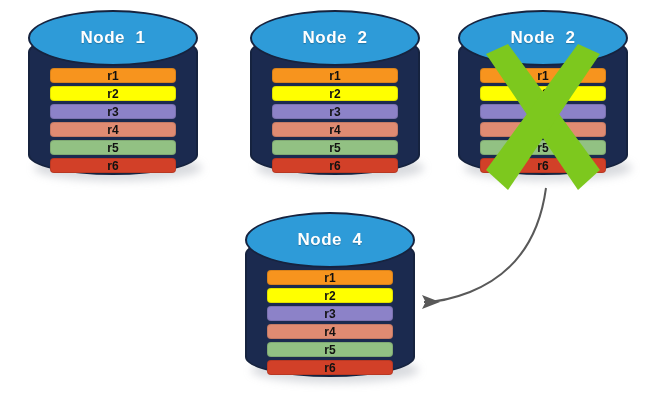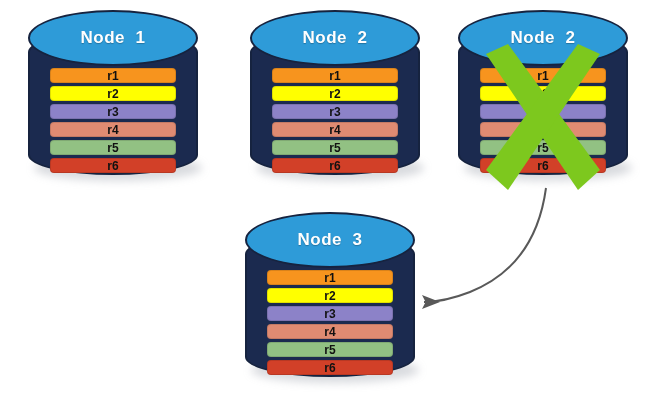--- a/index.html
+++ b/index.html
@@ -207,21 +207,21 @@
     <g fill="#7dc81e">
       <polygon points="0,10 22,0 114,126 92,146"></polygon>
       <polygon points="114,10 92,0 0,126 22,146"></polygon>
     </g>
   </svg>
 
   <div class="node" style="left:245px; top:212px; width:170px; height:165px;">
     <div class="cyl-shadow"></div>
     <div class="cyl-body"></div>
     <div class="cyl-top">
-      <span class="cyl-title">Node  3</span>
+      <span class="cyl-title">Node  4</span>
     </div>
     <div class="rows">
       <div class="row-bar" style="background:#f7941e;">
           <span>r1</span>
         </div>
       <div class="row-bar" style="background:#ffff00;">
           <span>r2</span>
         </div>
       <div class="row-bar" style="background:#8c82c8;">
           <span>r3</span>

